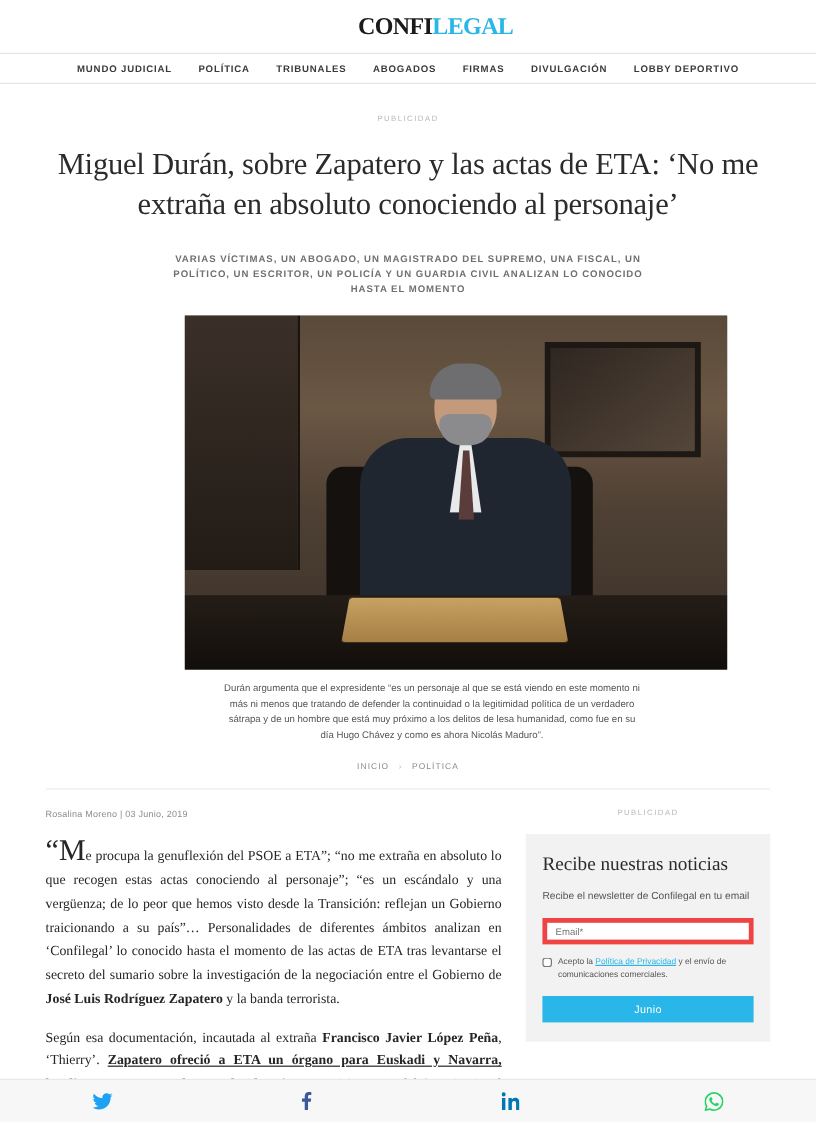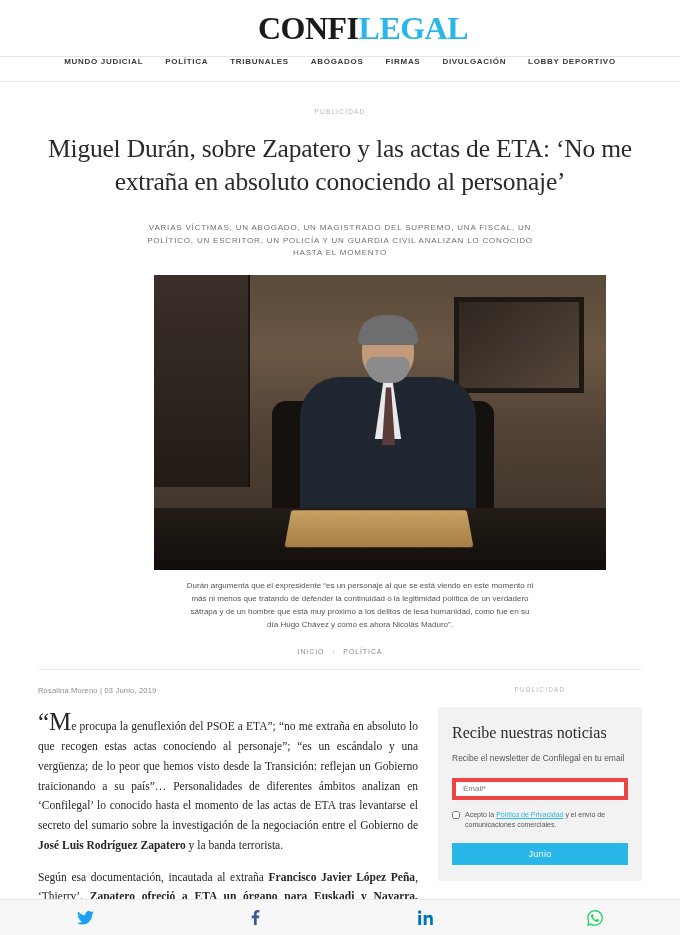--- a/index.html
+++ b/index.html
@@ -14,36 +14,37 @@
 
   
   .site-header {
     padding-top: 8px;
     text-align: center;
     background: #fff;
   }
   .logo {
     font-family: "Liberation Serif", serif;
     font-weight: bold;
-    font-size: 32px;
+    font-size: 20px;
     letter-spacing: -0.5px;
     line-height: 1;
     display: inline-block;
     padding: 4px 0 6px 0;
     margin-left: 46px;
   }
   .logo .confi { color: #1a1a1a; }
   .logo .legal { color: #29b6e8; }
 
   .nav {
     border-top: 1px solid #e4e4e4;
     border-bottom: 1px solid #e4e4e4;
     margin-top: 6px;
     height: 26px;
     display: flex;
+    align-items: center;
     justify-content: center;
     gap: 22px;
   }
   .nav a {
     font-size: 8px;
     letter-spacing: 0.7px;
     color: #3a3a3a;
     text-decoration: none;
     text-transform: uppercase;
     font-weight: 600;
@@ -76,21 +77,21 @@
   }
   .subhead {
     font-size: 8px;
     line-height: 1.55;
     letter-spacing: 0.8px;
     color: #707070;
     text-align: center;
     text-transform: uppercase;
     max-width: 400px;
     margin: 24px auto 0 auto;
-    font-weight: 400;
+    font-weight: 700;
   }
 
   .figure {
     margin: 16px auto 0 auto;
     width: 452px;
     padding-left: 40px;
   }
   .photo {
     width: 452px;
     height: 295px;

